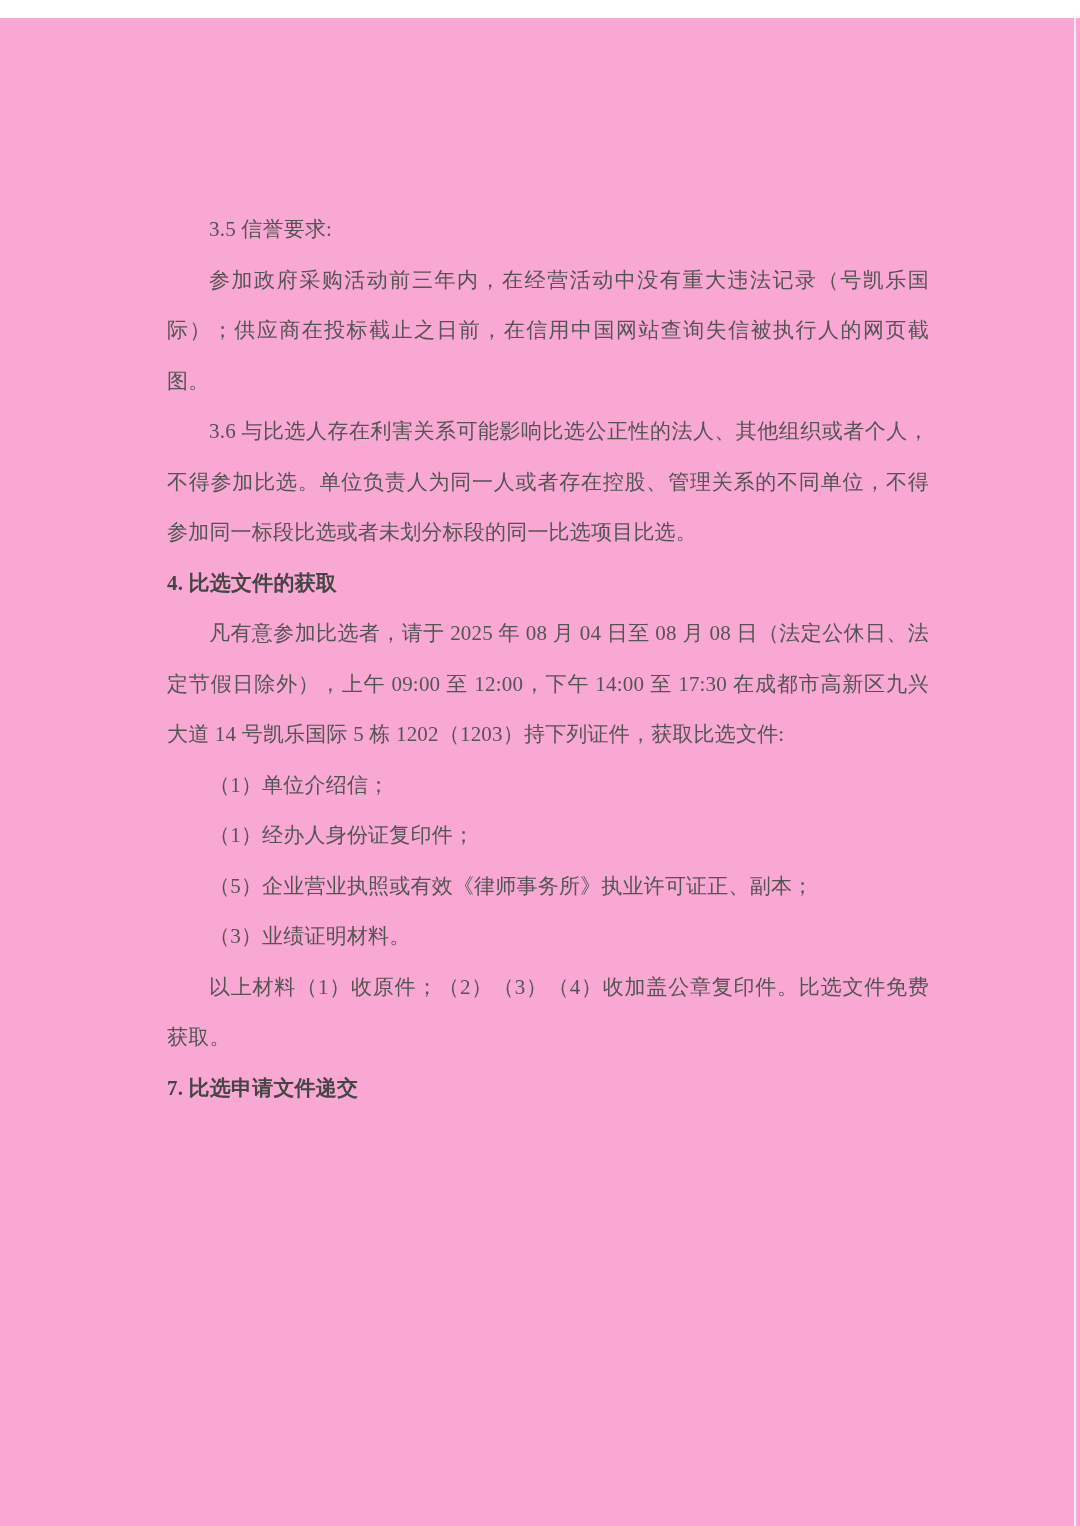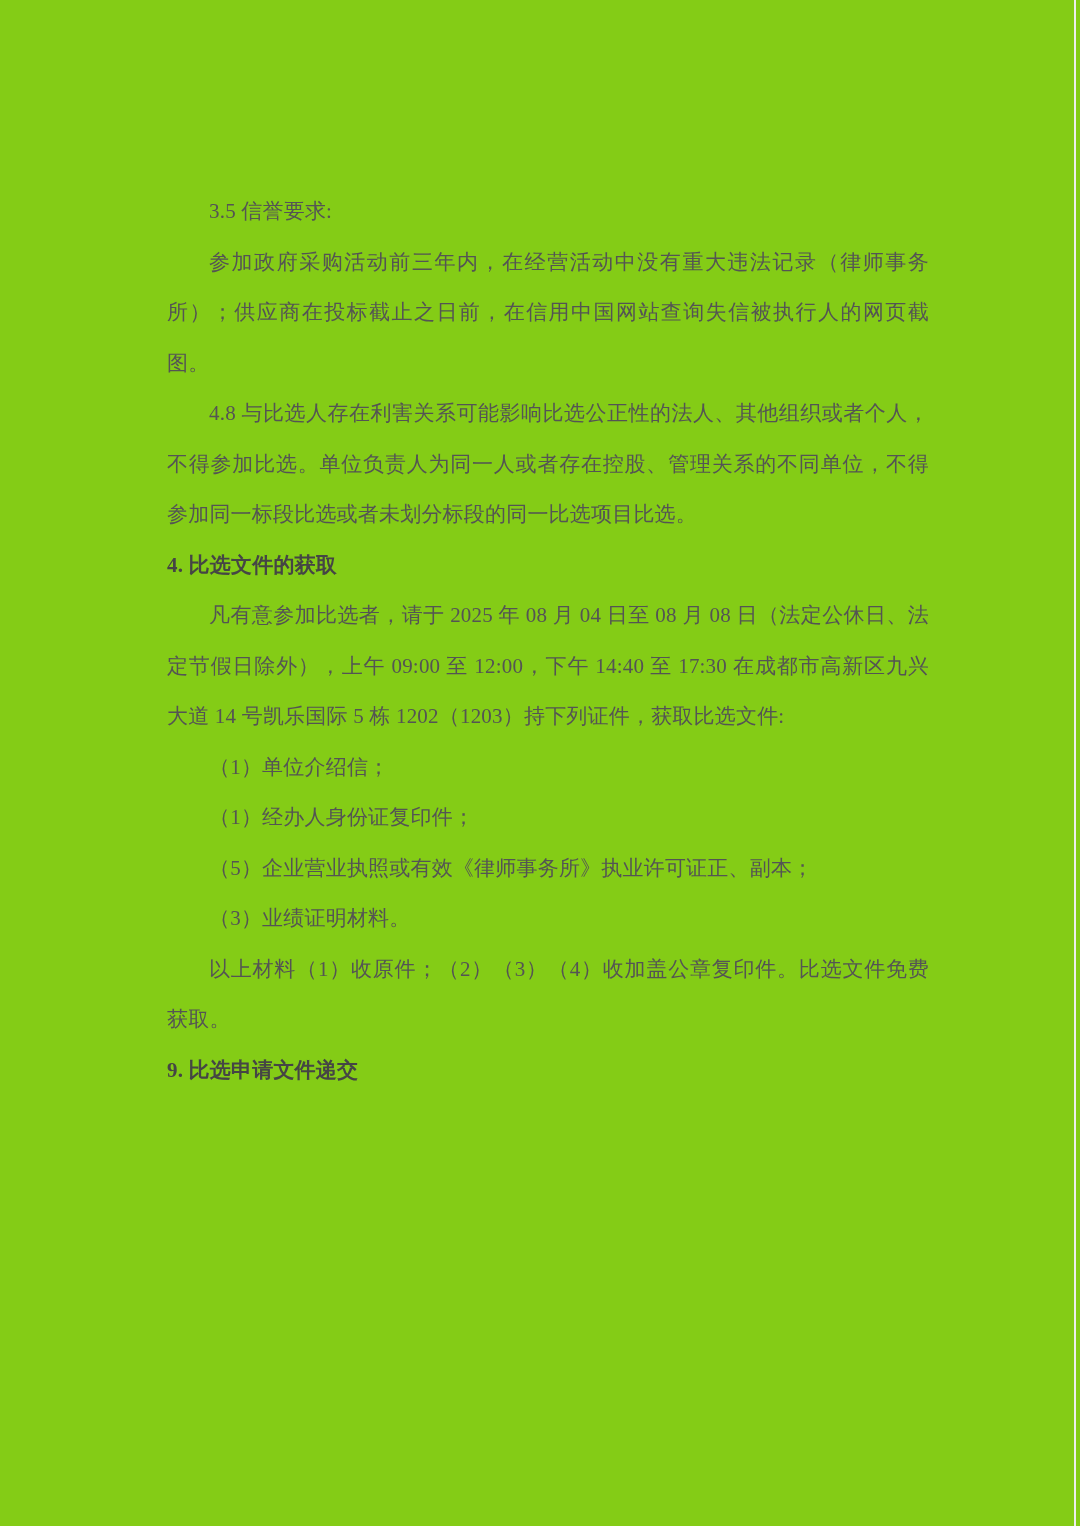--- a/index.html
+++ b/index.html
@@ -10,21 +10,22 @@
   body {
     width: 1080px;
     height: 1526px;
     position: relative;
     overflow: hidden;
     font-family: "Liberation Serif", "DejaVu Serif", serif;
   }
   .page {
     position: absolute;
     inset: 0;
-    background: #84cc16;
+    background: #f9a8d4;
+    margin-top: 18px;
   }
   .content {
     position: absolute;
     left: 167px;
     top: 186px;
     width: 762px;
     color: #545454;
     font-size: 21px;
     line-height: 50.5px;
     text-align: justify;
@@ -48,25 +49,25 @@
     height: 100%;
     background: #ededed;
   }
 </style>
 </head>
 <body>
 
 <div class="page">
   <div class="content">
     <p class="para">3.5 信誉要求:</p>
-    <p class="para">参加政府采购活动前三年内，在经营活动中没有重大违法记录（律师事务所）；供应商在投标截止之日前，在信用中国网站查询失信被执行人的网页截图。</p>
-    <p class="para">4.8 与比选人存在利害关系可能影响比选公正性的法人、其他组织或者个人，不得参加比选。单位负责人为同一人或者存在控股、管理关系的不同单位，不得参加同一标段比选或者未划分标段的同一比选项目比选。</p>
+    <p class="para">参加政府采购活动前三年内，在经营活动中没有重大违法记录（号凯乐国际）；供应商在投标截止之日前，在信用中国网站查询失信被执行人的网页截图。</p>
+    <p class="para">3.6 与比选人存在利害关系可能影响比选公正性的法人、其他组织或者个人，不得参加比选。单位负责人为同一人或者存在控股、管理关系的不同单位，不得参加同一标段比选或者未划分标段的同一比选项目比选。</p>
     <p class="para heading">4. 比选文件的获取</p>
-    <p class="para">凡有意参加比选者，请于 2025 年 08 月 04 日至 08 月 08 日（法定公休日、法定节假日除外），上午 09:00 至 12:00，下午 14:40 至 17:30 在成都市高新区九兴大道 14 号凯乐国际 5 栋 1202（1203）持下列证件，获取比选文件:</p>
+    <p class="para">凡有意参加比选者，请于 2025 年 08 月 04 日至 08 月 08 日（法定公休日、法定节假日除外），上午 09:00 至 12:00，下午 14:00 至 17:30 在成都市高新区九兴大道 14 号凯乐国际 5 栋 1202（1203）持下列证件，获取比选文件:</p>
     <p class="para">（1）单位介绍信；</p>
     <p class="para">（1）经办人身份证复印件；</p>
     <p class="para">（5）企业营业执照或有效《律师事务所》执业许可证正、副本；</p>
     <p class="para">（3）业绩证明材料。</p>
     <p class="para">以上材料（1）收原件；（2）（3）（4）收加盖公章复印件。比选文件免费获取。</p>
-    <p class="para heading">9. 比选申请文件递交</p>
+    <p class="para heading">7. 比选申请文件递交</p>
   </div>
   <div class="scan-edge"></div>
 </div>
 
 </body></html>

